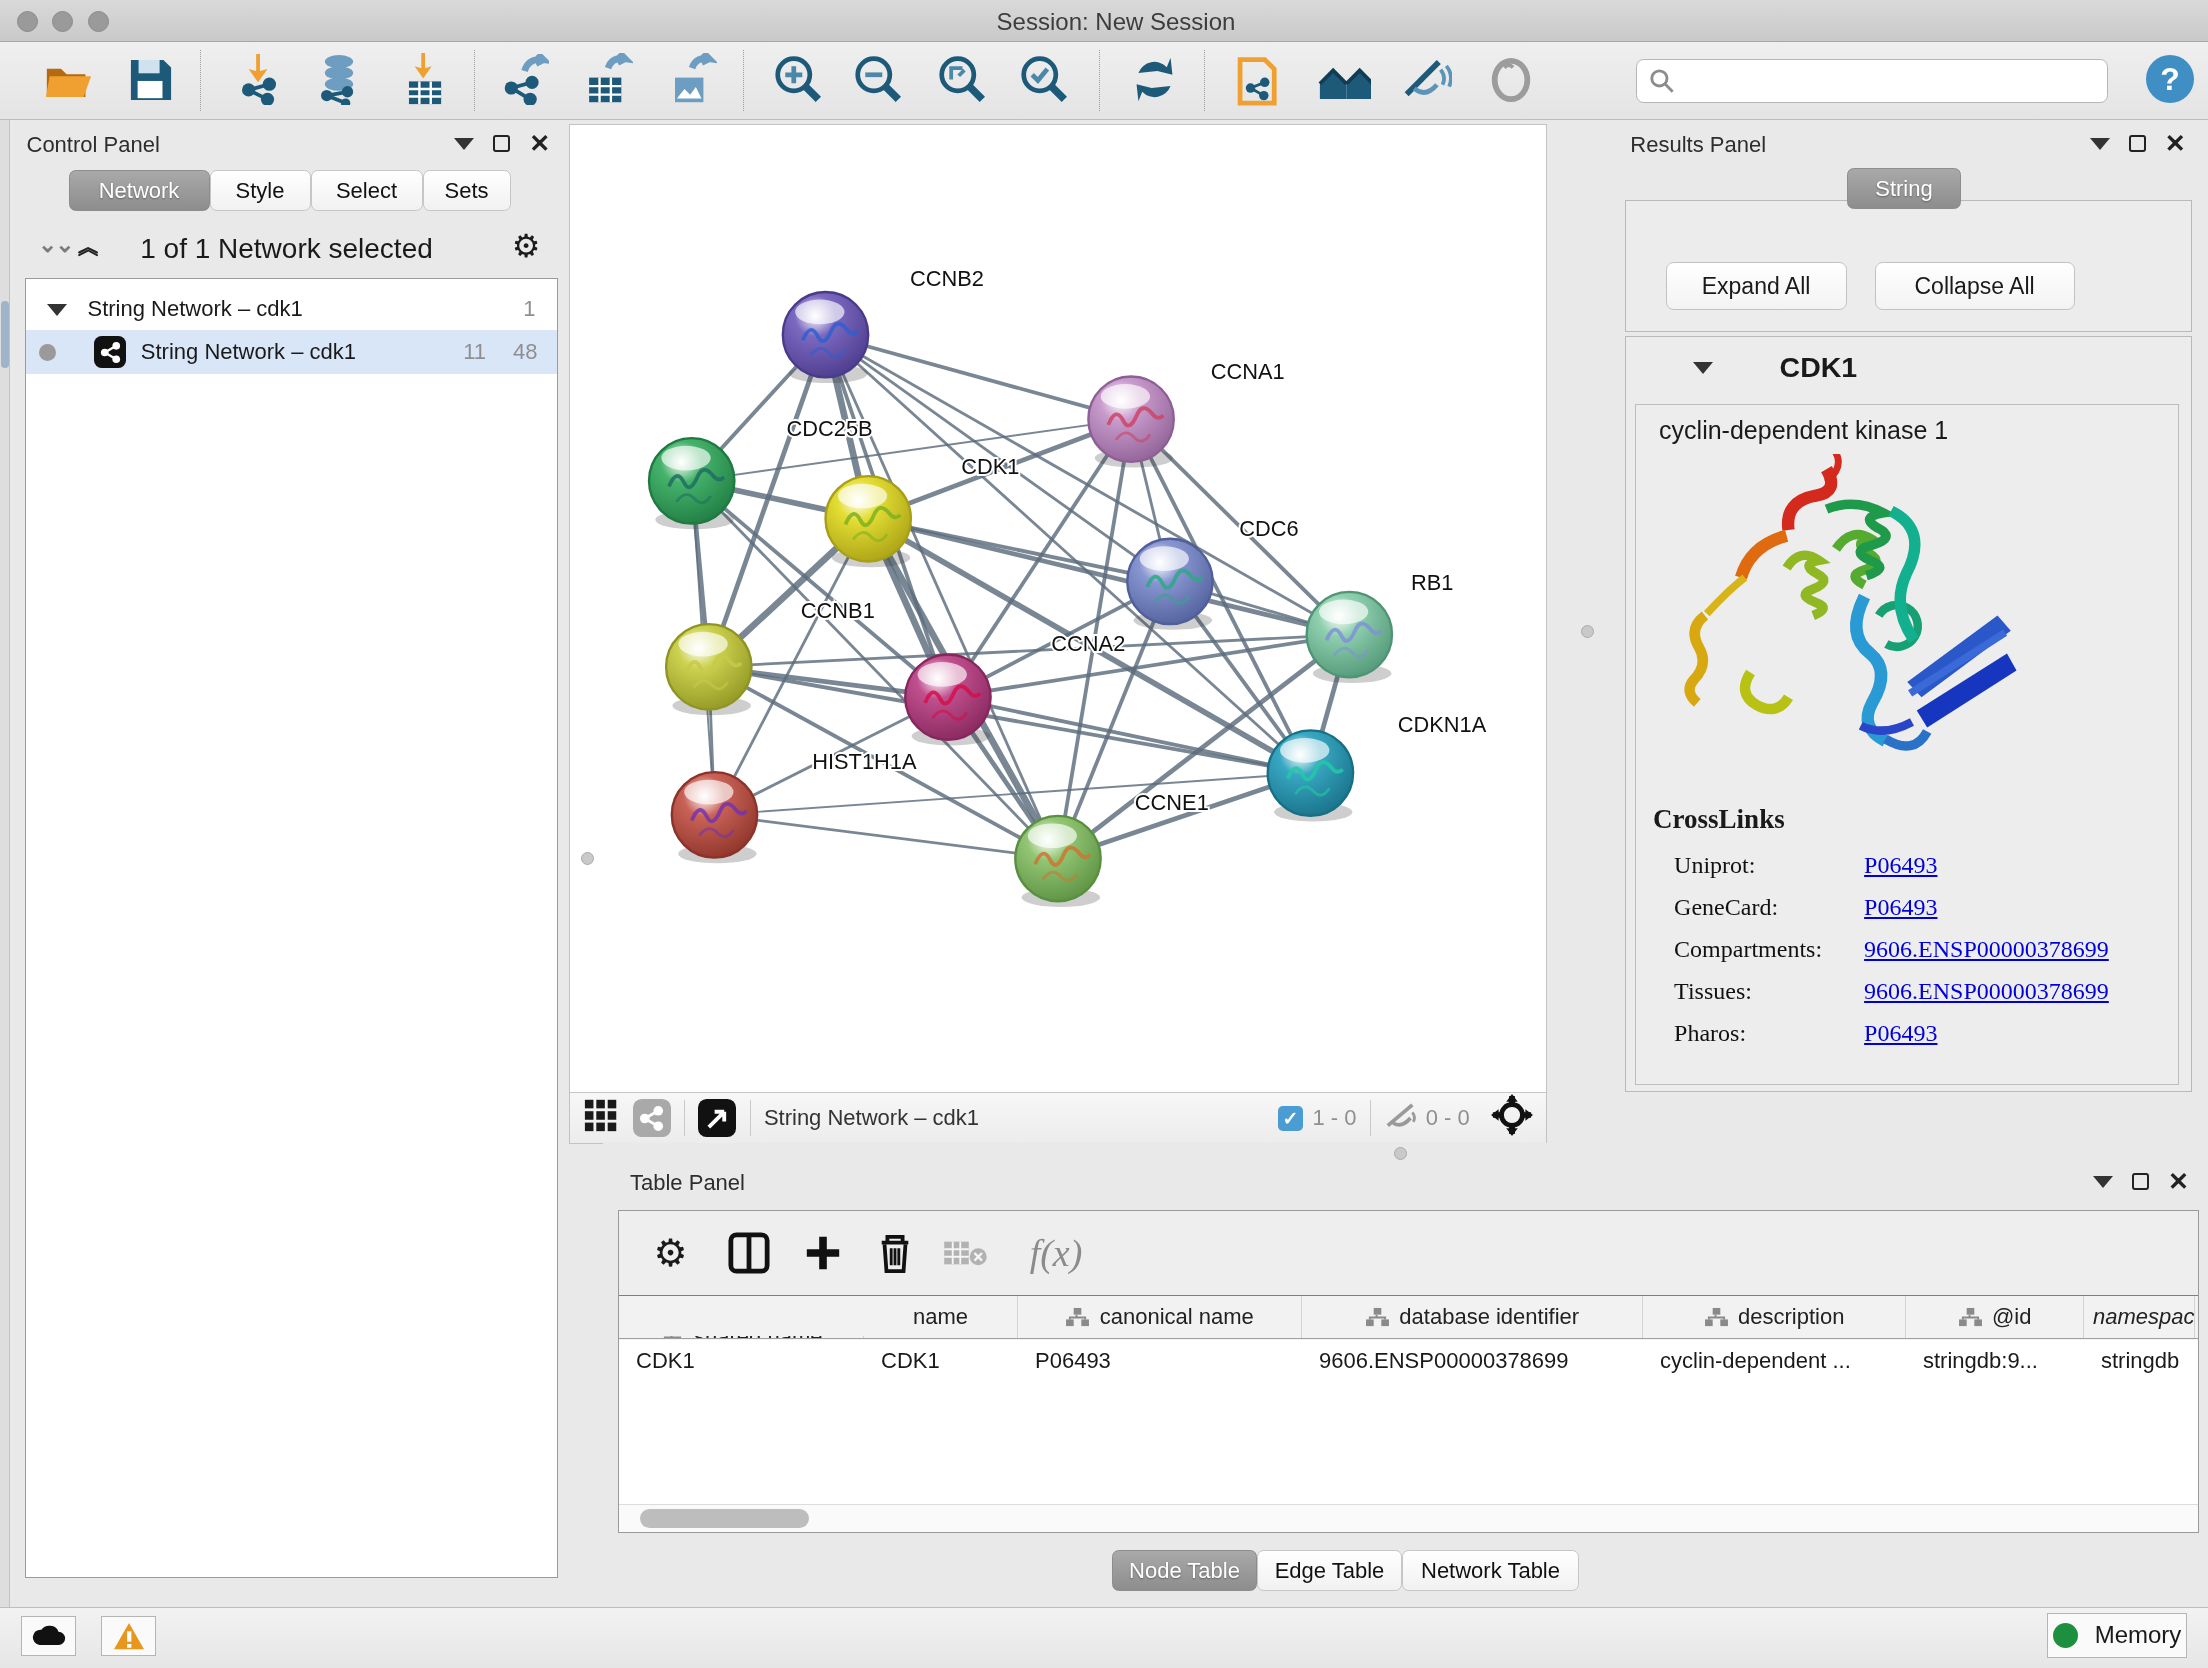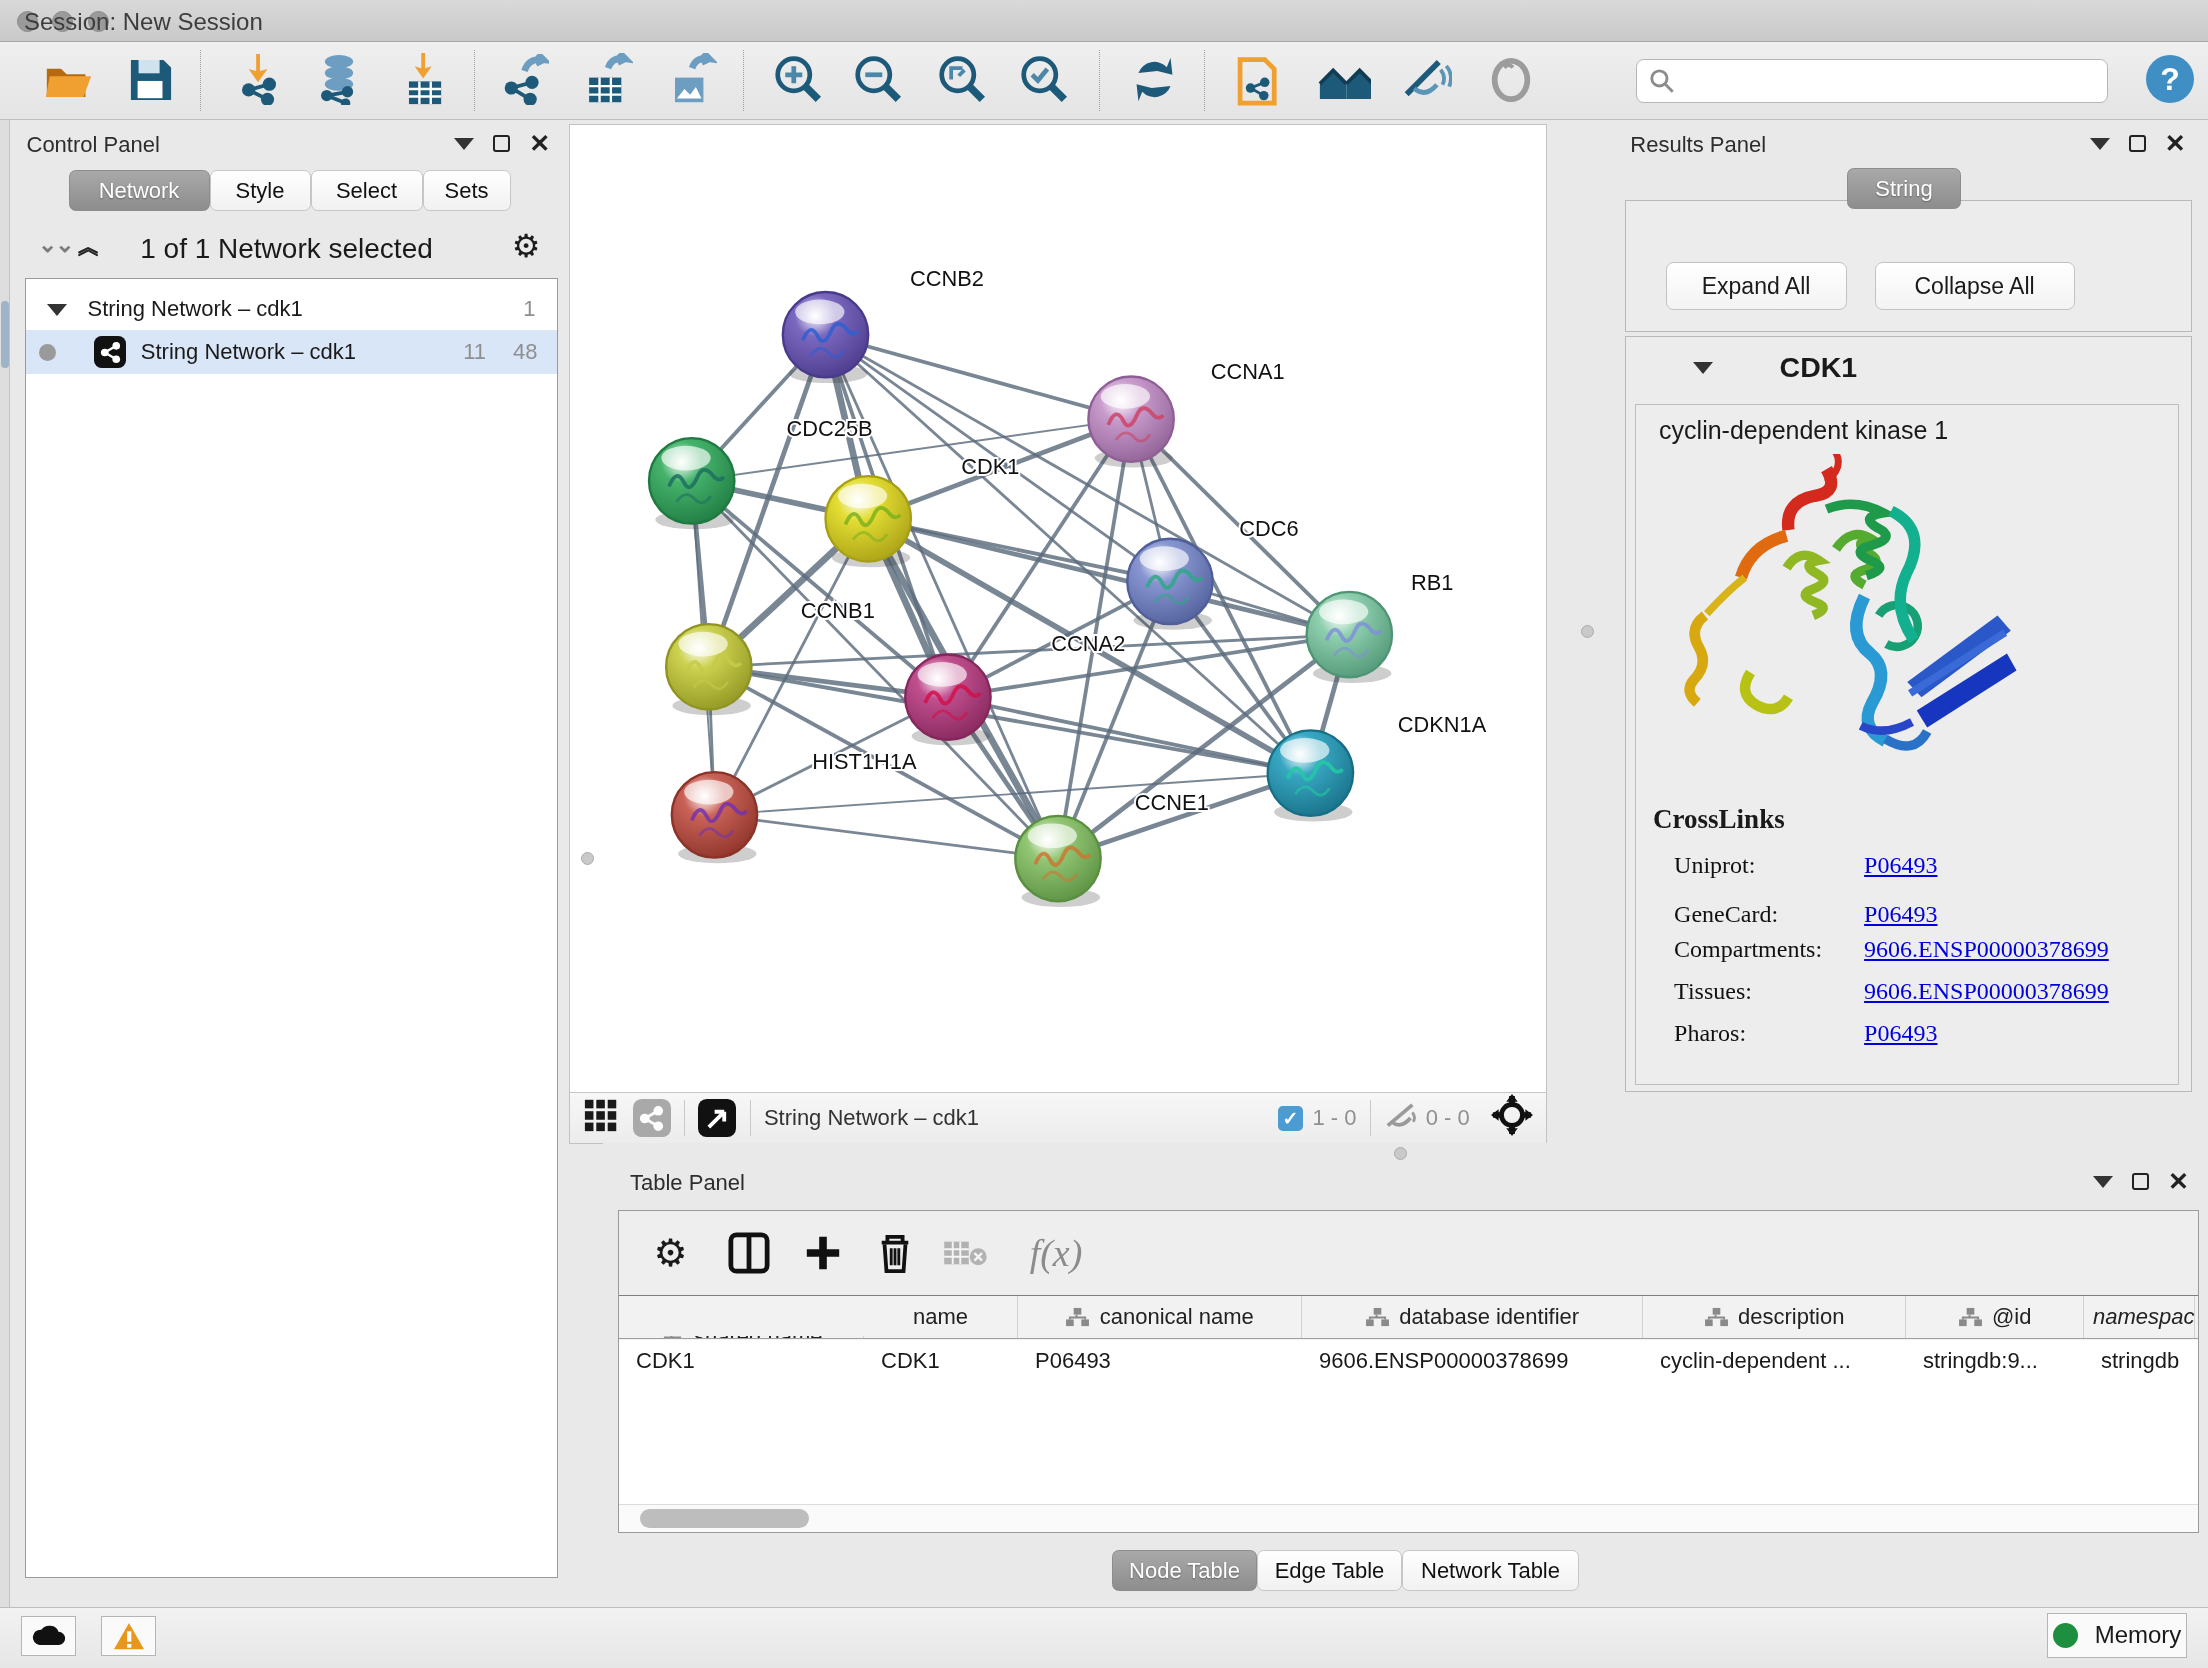--- a/index.html
+++ b/index.html
@@ -6,21 +6,21 @@
   *{box-sizing:border-box;}
   .app{position:relative;width:2208px;height:1668px;background:#e9e9e9;
        font-family:"Liberation Sans",sans-serif;color:#1a1a1a;overflow:hidden;}
   .abs{position:absolute;}
 
   
   .titlebar{position:absolute;left:0;top:0;width:2208px;height:42px;
     background:linear-gradient(#d9d9d9,#c9c9c9);border-bottom:1px solid #a8a8a8;}
   .tl{position:absolute;top:10.5px;width:21px;height:21px;border-radius:50%;
       background:#9a9a9a;border:1px solid #8a8a8a;}
-  .title-text{position:absolute;top:7.6px;width:100%;
+  .title-text{position:absolute;top:7.6px;width:100%;text-align:center;
       font-size:24px;color:#3d3d3d;padding-left:24px;}
 
   
   .toolbar{position:absolute;left:0;top:42px;width:2208px;height:78px;
      background:linear-gradient(#efefef,#e4e4e4);border-bottom:1px solid #bdbdbd;}
   .tbtn{position:absolute;top:11.4px;width:53px;height:53px;display:flex;
      align-items:center;justify-content:center;}
   .tsep{position:absolute;top:7.6px;height:61px;border-left:1.9px dotted #9f9f9f;}
   .searchbox{position:absolute;left:1636px;top:17px;width:472px;height:44px;
      background:#fff;border:1px solid #b5b5b5;border-radius:7.6px;display:flex;align-items:center;padding-left:11.4px;}
@@ -585,21 +585,21 @@
           <path d="M245 270 L340 210 L350 228 L256 288 Z" fill="#1636c0"></path>
           <path d="M238 252 l100 -64" stroke="#3a6ad8" stroke-width="8" fill="none"></path>
           <path d="M240 282 q-30 16 -54 4" stroke="#2a46c8" stroke-width="9" fill="none"></path>
         </svg>
         <div class="abs serif" style="left:17px;top:399px;font-size:27px;font-weight:bold">CrossLinks</div>
         <div id="crosslinks" class="abs serif" style="left:38px;top:439px;width:495px">
             <div style="display: flex; height: 42px; align-items: center;">
               <span class="xl-label serif" style="width: 190px;">Uniprot:</span>
               <span class="xl-link serif">P06493</span>
             </div>
-            <div style="display: flex; height: 42px; align-items: flex-end;">
+            <div style="display: flex; height: 42px; align-items: center;">
               <span class="xl-label serif" style="width: 190px;">GeneCard:</span>
               <span class="xl-link serif">P06493</span>
             </div>
             <div style="display: flex; height: 42px; align-items: center;">
               <span class="xl-label serif" style="width: 190px;">Compartments:</span>
               <span class="xl-link serif">9606.ENSP00000378699</span>
             </div>
             <div style="display: flex; height: 42px; align-items: center;">
               <span class="xl-label serif" style="width: 190px;">Tissues:</span>
               <span class="xl-link serif">9606.ENSP00000378699</span>

